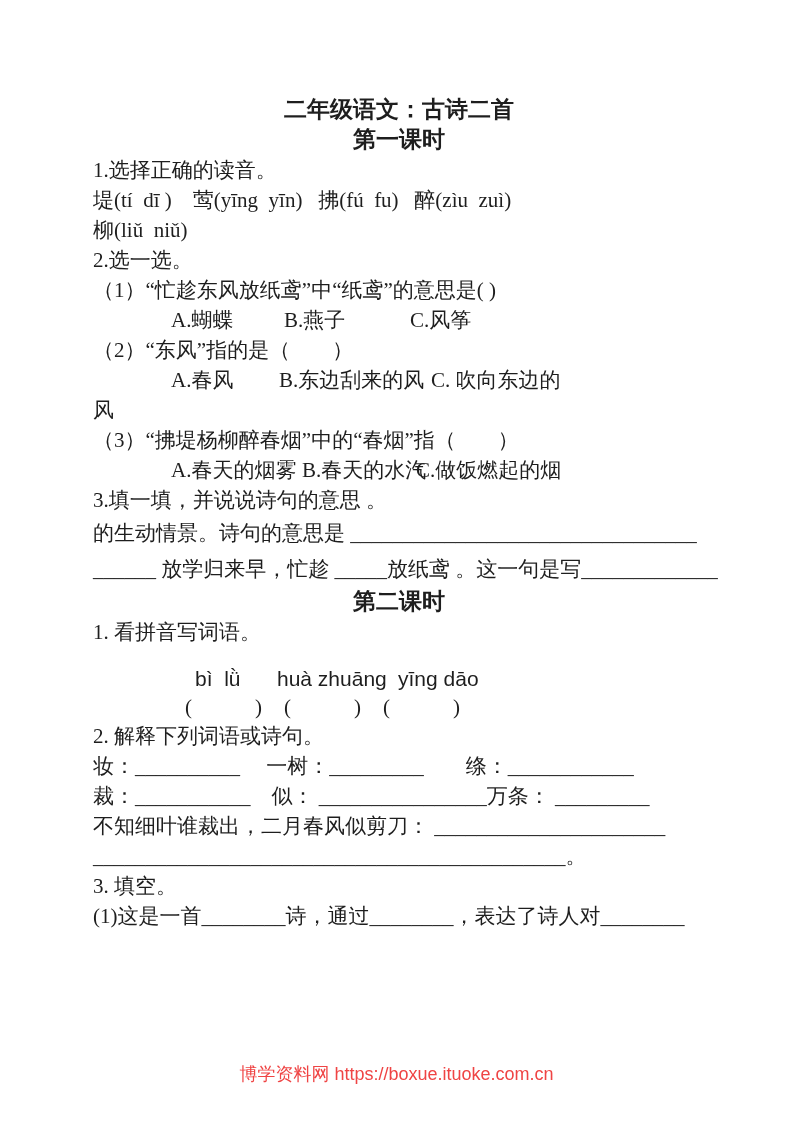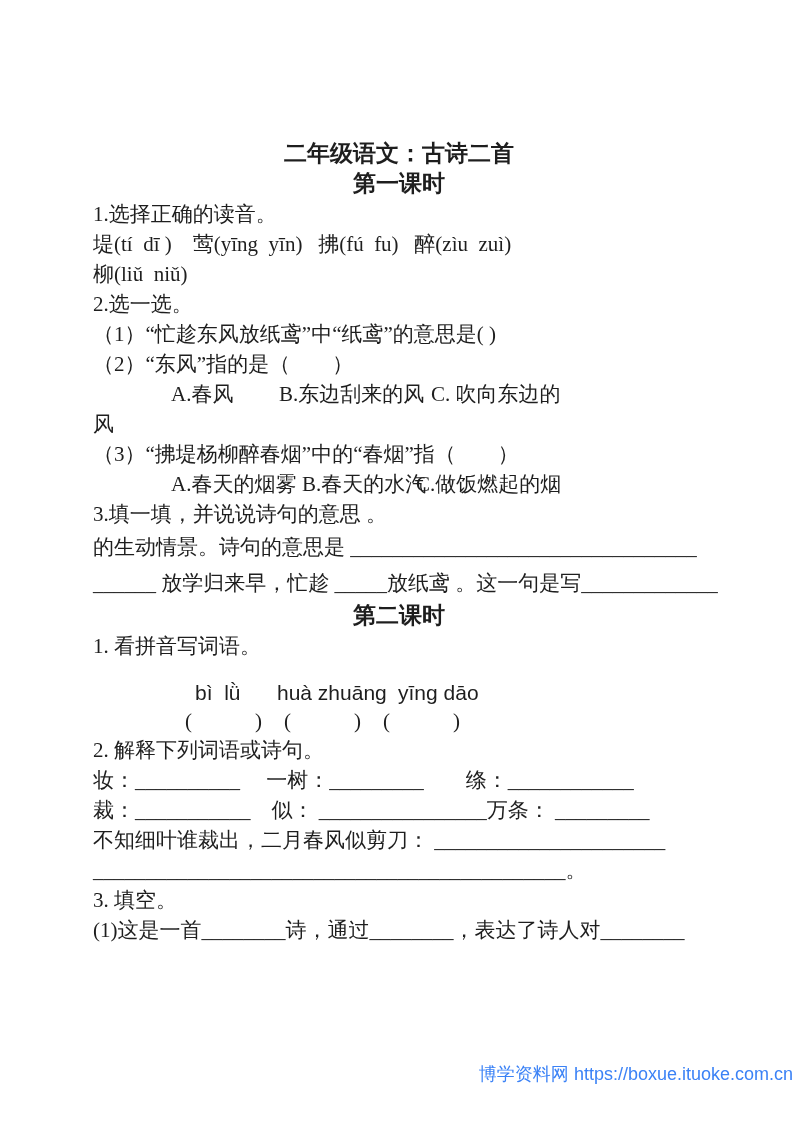--- a/index.html
+++ b/index.html
@@ -7,21 +7,21 @@
     position: relative;
     width: 793px;
     height: 1122px;
     margin: 0 auto;
     background: #ffffff;
     font-family: "Liberation Serif", "DejaVu Serif", serif;
     font-size: 21px;
     color: #1e1e1e;
     overflow: hidden;
   }
-  .content { padding: 95px 88px 0 93px; margin-top: 44px; }
+  .content { padding: 95px 88px 0 93px; }
   .content p { margin: 0; line-height: 30px; white-space: pre; }
 
   
   .heading {
     text-align: center;
     font-weight: bold;
     font-size: 23px;
     line-height: 33px;
     white-space: pre;
     margin: 0;
@@ -66,44 +66,49 @@
   
   .mt6  { margin-top: 6px; }
   .mt8  { margin-top: 8px; }
   .mt10 { margin-top: 10px; }
   .mt5  { margin-top: 5px; }
 
   .footer {
     position: absolute;
     left: 0; right: 0;
     top: 1060px;
-    text-align: right;
+    text-align: center;
     font-family: "Liberation Sans", "DejaVu Sans", sans-serif;
     font-size: 18px;
     line-height: 28px;
-    color: #3b82f6;
+    color: #ef4444;
     white-space: pre;
   }
 </style>
 </head>
 <body>
 
 <div class="page">
   <div class="content">
 
     <p class="heading">二年级语文：古诗二首</p>
     <p class="heading">第一课时</p>
 
     <p class="q-label mt6">1.选择正确的读音。</p>
     <p class="pinyin-words">堤(tí  dī )    莺(yīng  yīn)   拂(fú  fu)   醉(zìu  zuì)</p>
     <p>柳(liǔ  niǔ)</p>
 
     <p class="q-label">2.选一选。</p>
 
     <p class="sub-q">（1）“忙趁东风放纸鸢”中“纸鸢”的意思是( )</p>
+    <div class="optrow r1">
+      <span>A.蝴蝶</span>
+      <span>B.燕子</span>
+      <span>C.风筝</span>
+    </div>
 
     <p class="sub-q">（2）“东风”指的是（　　）</p>
     <div class="optrow r2">
       <span>A.春风</span>
       <span>B.东边刮来的风</span>
       <span>C. 吹向东边的</span>
     </div>
     <p class="wrap-line">风</p>
 
     <p class="sub-q">（3）“拂堤杨柳醉春烟”中的“春烟”指（　　）</p>

